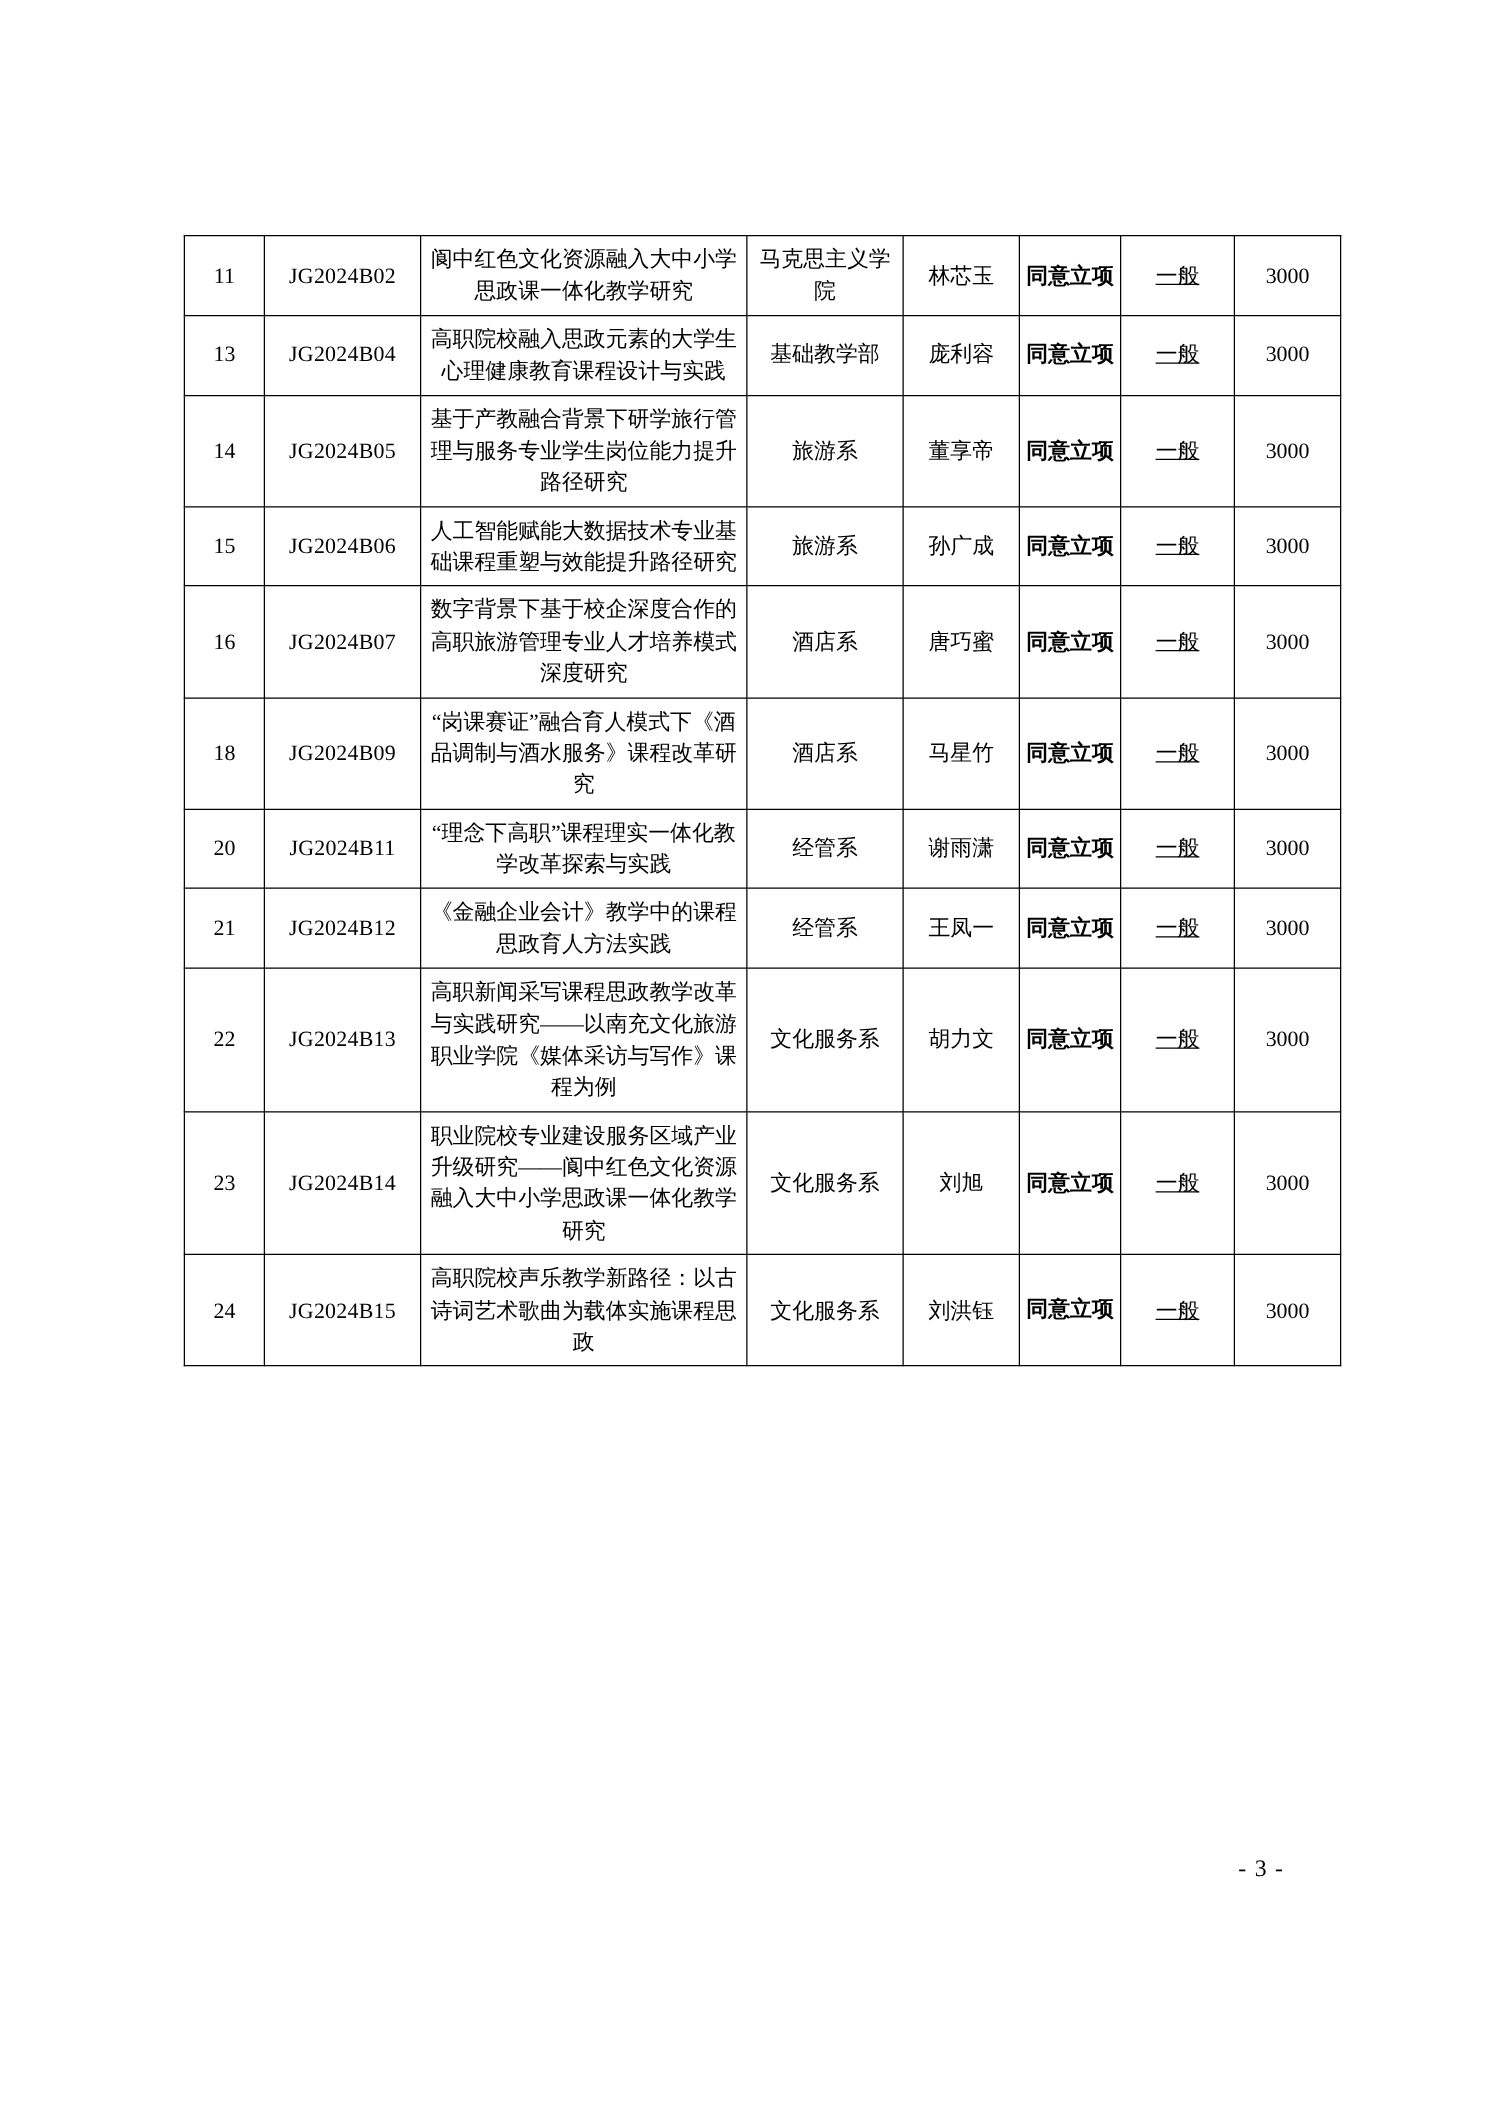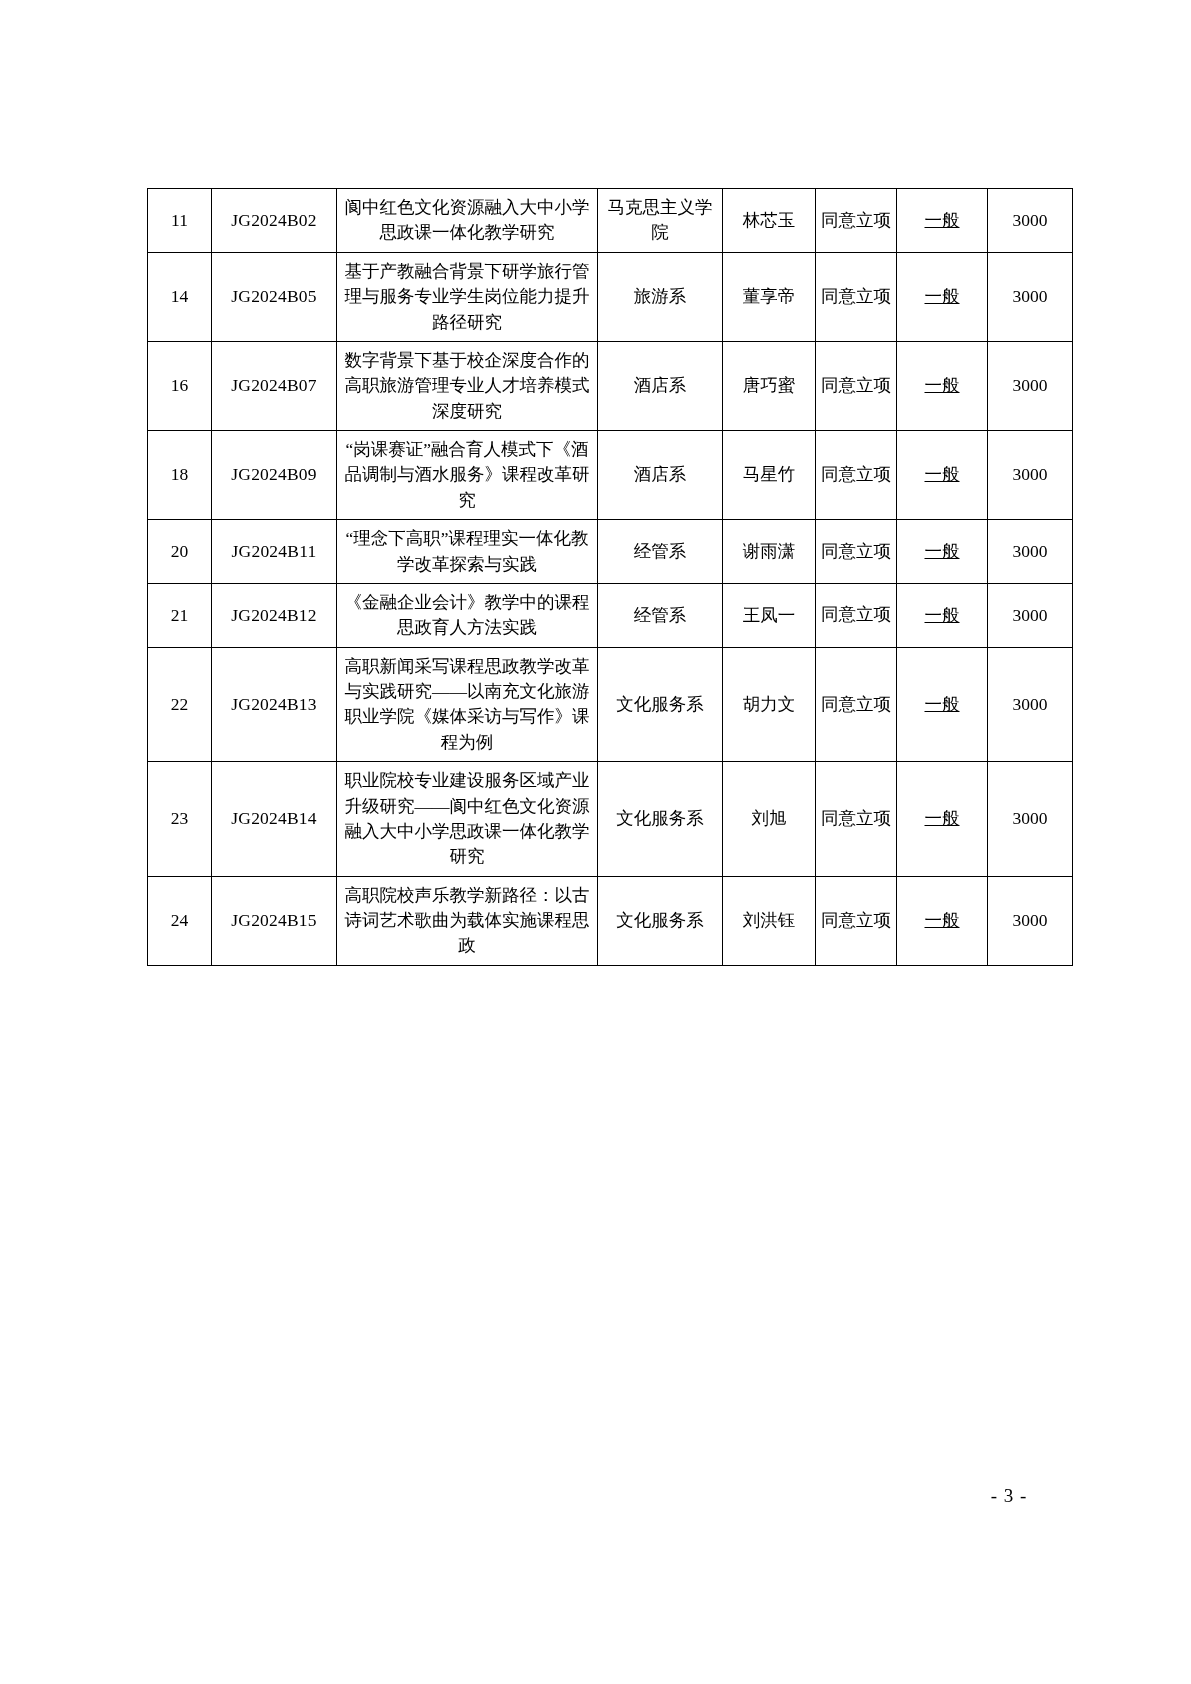--- a/index.html
+++ b/index.html
@@ -68,20 +68,21 @@
   td.c-level {
     width: 82px;
     text-decoration: underline;
   }
   td.c-fund {
     width: 76px;
   }
   .status-inner {
     display: block;
     line-height: 1.35;
+    font-weight: bold;
   }
   .page-number {
     position: absolute;
     left: 0;
     top: 1485px;
     width: 1191px;
     text-align: center;
     font-size: 19px;
     letter-spacing: 1px;
   }
@@ -103,25 +104,49 @@
           <td class="c-title">阆中红色文化资源融入大中小学思政课一体化教学研究</td>
           <td class="c-dept">马克思主义学院</td>
           <td class="c-person">林芯玉</td>
           <td class="c-status">
               <span class="status-inner">同意立项</span>
             </td>
           <td class="c-level">一般</td>
           <td class="c-fund">3000</td>
         </tr>
         <tr>
+          <td class="c-no">13</td>
+          <td class="c-code">JG2024B04</td>
+          <td class="c-title">高职院校融入思政元素的大学生心理健康教育课程设计与实践</td>
+          <td class="c-dept">基础教学部</td>
+          <td class="c-person">庞利容</td>
+          <td class="c-status">
+              <span class="status-inner">同意立项</span>
+            </td>
+          <td class="c-level">一般</td>
+          <td class="c-fund">3000</td>
+        </tr>
+        <tr>
           <td class="c-no">14</td>
           <td class="c-code">JG2024B05</td>
           <td class="c-title">基于产教融合背景下研学旅行管理与服务专业学生岗位能力提升路径研究</td>
           <td class="c-dept">旅游系</td>
           <td class="c-person">董享帝</td>
+          <td class="c-status">
+              <span class="status-inner">同意立项</span>
+            </td>
+          <td class="c-level">一般</td>
+          <td class="c-fund">3000</td>
+        </tr>
+        <tr>
+          <td class="c-no">15</td>
+          <td class="c-code">JG2024B06</td>
+          <td class="c-title">人工智能赋能大数据技术专业基础课程重塑与效能提升路径研究</td>
+          <td class="c-dept">旅游系</td>
+          <td class="c-person">孙广成</td>
           <td class="c-status">
               <span class="status-inner">同意立项</span>
             </td>
           <td class="c-level">一般</td>
           <td class="c-fund">3000</td>
         </tr>
         <tr>
           <td class="c-no">16</td>
           <td class="c-code">JG2024B07</td>
           <td class="c-title">数字背景下基于校企深度合作的高职旅游管理专业人才培养模式深度研究</td>

